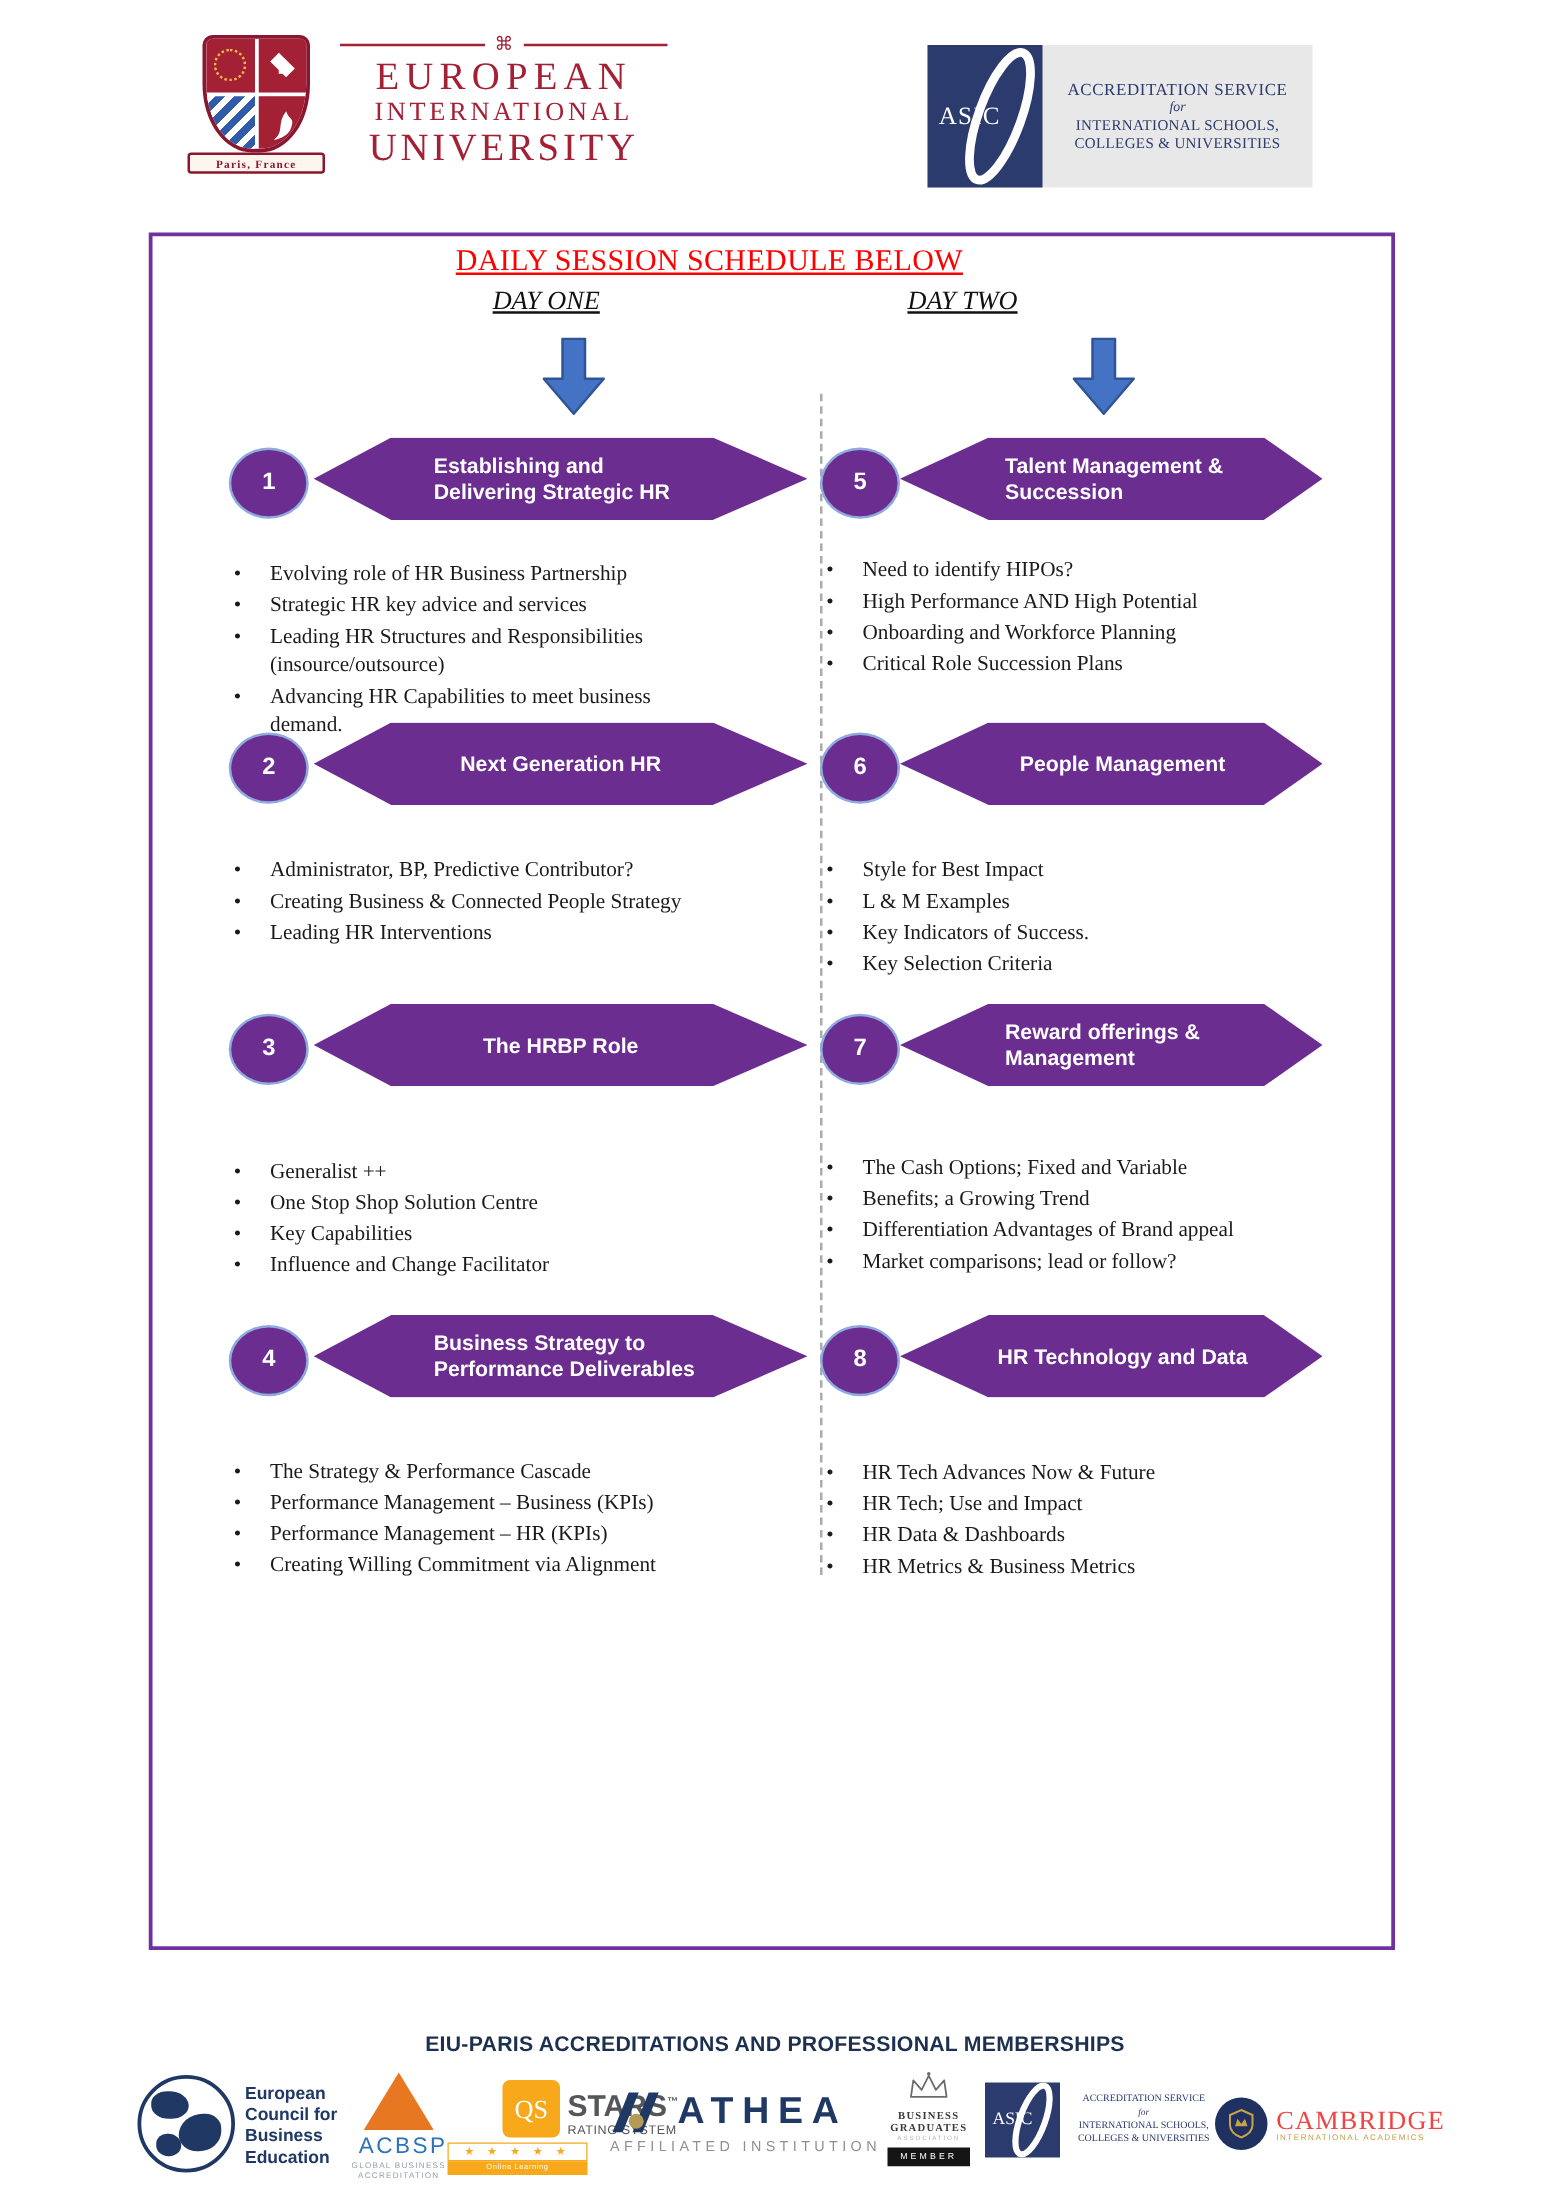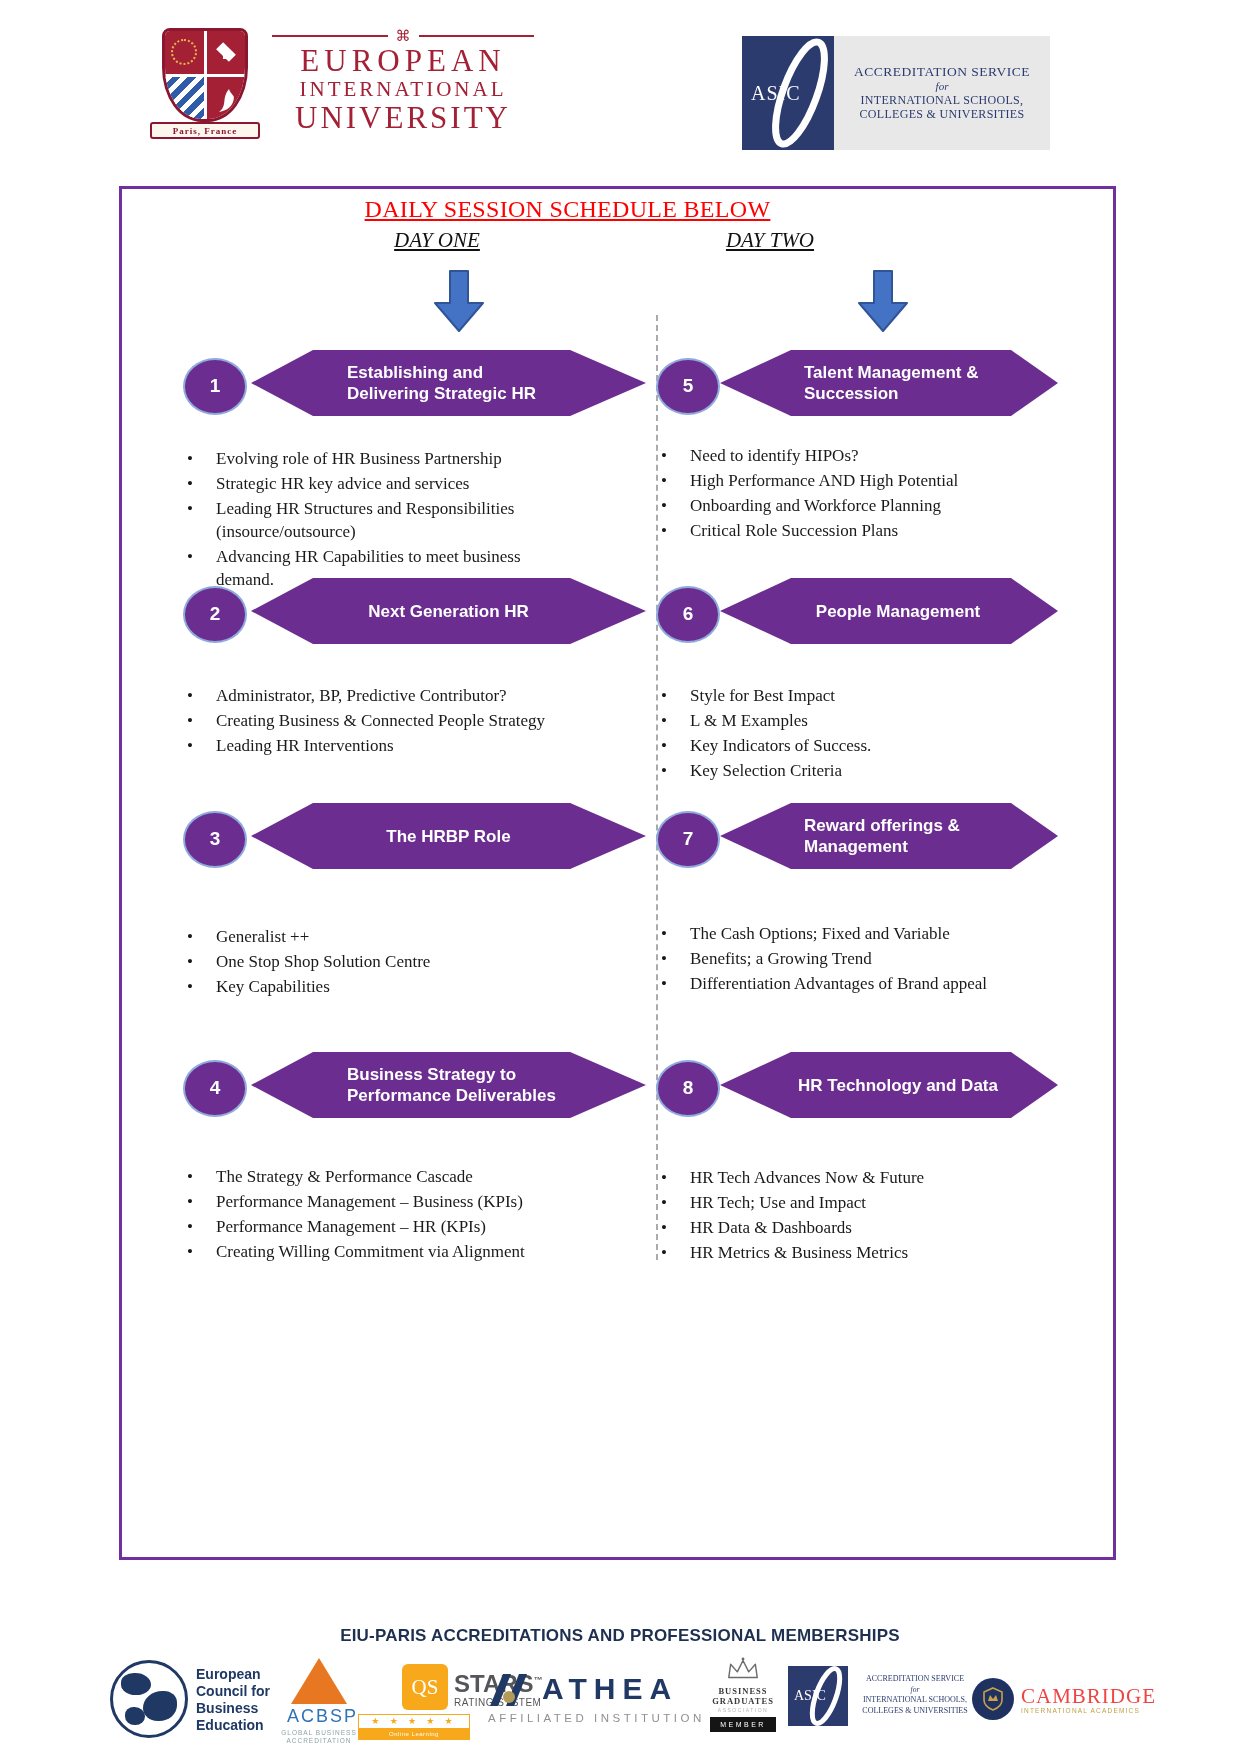--- a/index.html
+++ b/index.html
@@ -98,21 +98,21 @@
   .ecbe-text { left:196px; top:1666px; font:bold 14px "Liberation Sans", sans-serif;
                color:#1F3864; line-height:17px; }
   
   .acbsp { left:280px; top:1658px; width:78px; text-align:center; }
   .acbsp-tri { width:56px; height:46px; margin:0 auto; background:#E87722;
                clip-path:polygon(50% 0, 100% 100%, 0 100%); }
   .acbsp-name { font:400 18px "Liberation Sans", sans-serif; color:#2E74B5; letter-spacing:2px; margin-top:2px;text-align:right; }
   .acbsp-sub { font:400 6.5px "Liberation Sans", sans-serif; color:#8FA3A3; letter-spacing:1px; line-height:8px; margin-top:2px; }
   
   .qs { left:358px; top:1664px; width:116px; }
-  .qs-row { display:flex; align-items:center;padding-left:44px; }
+  .qs-row { display:flex; align-items:flex-end;padding-left:44px; }
   .qs-box { width:46px; height:46px; background:#F7A81B; border-radius:6px; color:#fff;
             font:400 21px "Liberation Serif", serif; display:flex; align-items:center; justify-content:center; flex:none; }
   .qs-stars-word { margin-left:6px; color:#55565A; }
   .qs-stars-word .big { font:bold 24px "Liberation Sans", sans-serif; line-height:26px; }
   .qs-stars-word .big sup { font-size:9px; }
   .qs-stars-word .small { font:400 10px "Liberation Sans", sans-serif; letter-spacing:.5px; }
   .qs-starbar { margin-top:4px; width:112px; height:15px; border:1.5px solid #F7A81B; box-sizing:border-box;
                 text-align:center; color:#F7A81B; font-size:9px; line-height:12px; letter-spacing:4px; }
   .qs-orange { width:112px; height:11px; background:#F7A81B; color:#fff; text-align:center;
                font:400 6px "Liberation Sans", sans-serif; line-height:11px; letter-spacing:.5px; }
@@ -275,20 +275,21 @@
       </ul>
     <ul class="bullets bl" style="top:495px;">
         <li>Administrator, BP, Predictive Contributor?</li>
         <li>Creating Business &amp; Connected People Strategy</li>
         <li>Leading HR Interventions</li>
       </ul>
     <ul class="bullets bl" style="top:736px;">
         <li>Generalist ++</li>
         <li>One Stop Shop Solution Centre</li>
         <li>Key Capabilities</li>
+        <li>Influence and Change Facilitator</li>
       </ul>
     <ul class="bullets bl" style="top:976px;">
         <li>The Strategy &amp; Performance Cascade</li>
         <li>Performance Management – Business (KPIs)</li>
         <li>Performance Management – HR (KPIs)</li>
         <li>Creating Willing Commitment via Alignment</li>
       </ul>
     <ul class="bullets br" style="top:255px;">
         <li>Need to identify HIPOs?</li>
         <li>High Performance AND High Potential</li>
@@ -298,20 +299,21 @@
     <ul class="bullets br" style="top:495px;">
         <li>Style for Best Impact</li>
         <li>L &amp; M Examples</li>
         <li>Key Indicators of Success.</li>
         <li>Key Selection Criteria</li>
       </ul>
     <ul class="bullets br" style="top:733px;">
         <li>The Cash Options; Fixed and Variable</li>
         <li>Benefits; a Growing Trend</li>
         <li>Differentiation Advantages of Brand appeal</li>
+        <li>Market comparisons; lead or follow?</li>
       </ul>
     <ul class="bullets br" style="top:977px;">
         <li>HR Tech Advances Now &amp; Future</li>
         <li>HR Tech; Use and Impact</li>
         <li>HR Data &amp; Dashboards</li>
         <li>HR Metrics &amp; Business Metrics</li>
       </ul>
   </div>
 
   <div class="footer-heading">EIU-PARIS ACCREDITATIONS AND PROFESSIONAL MEMBERSHIPS</div>

